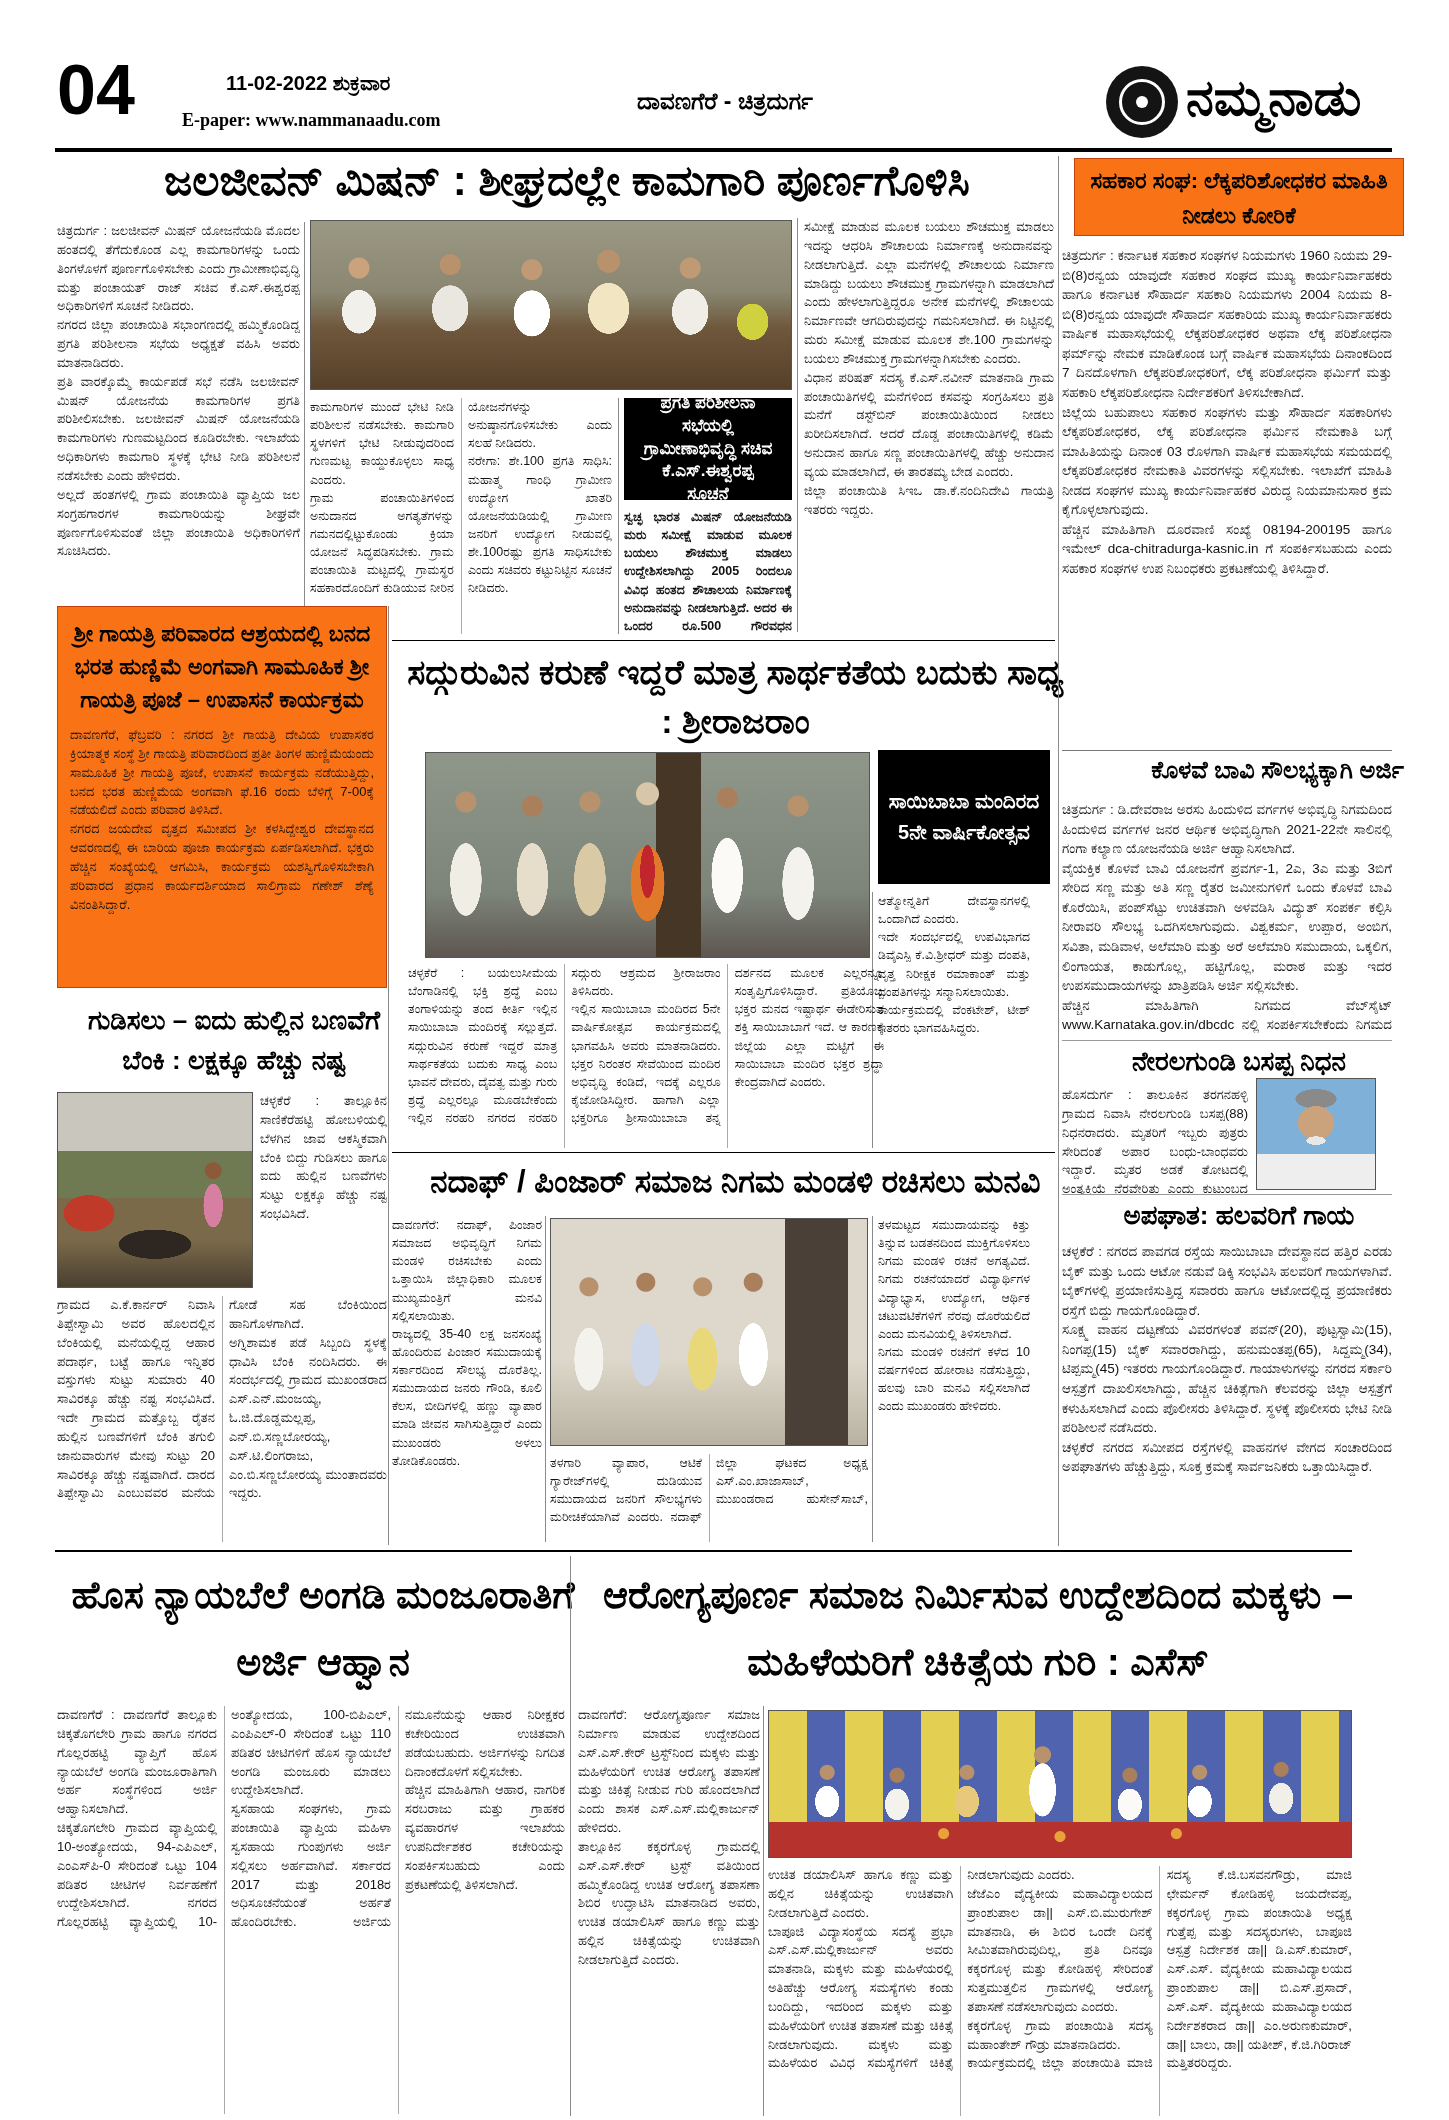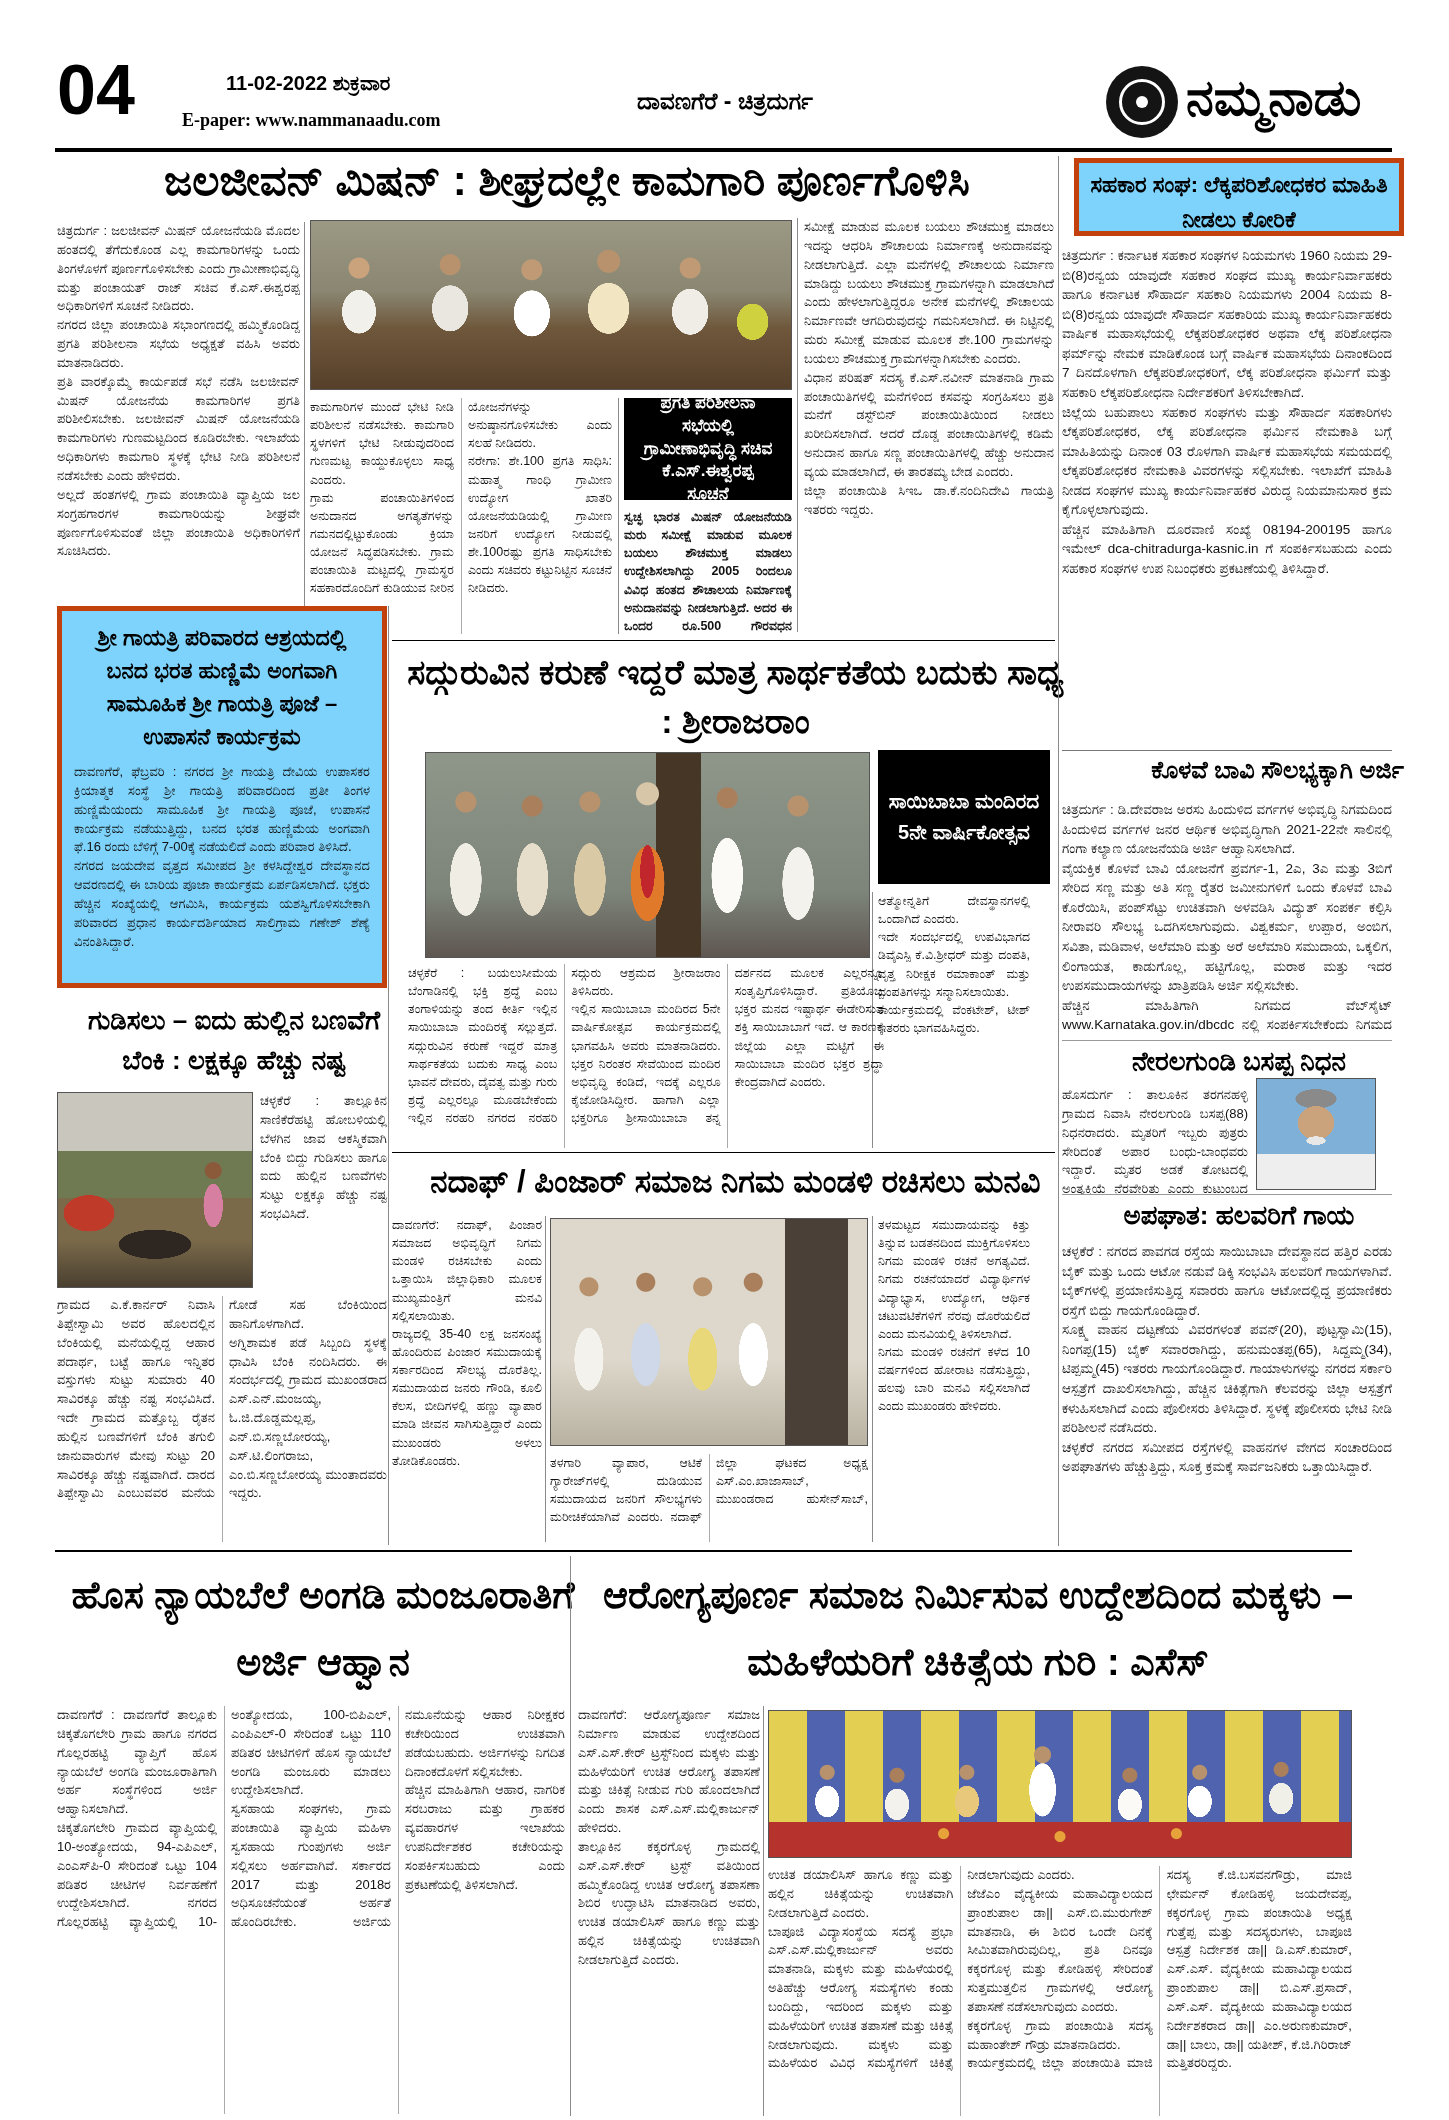--- a/index.html
+++ b/index.html
@@ -7,21 +7,21 @@
         font-family:"Liberation Sans","DejaVu Sans",sans-serif;color:#000;}
   .abs{position:absolute;}
   .headline{font-weight:bold;color:#000;text-align:center;margin-left:12px;}
   .body-text{font-size:13px;line-height:1.45;text-align:justify;white-space:pre-line;
              color:#111;overflow:hidden;}
   .bold-text{font-weight:bold;}
   .cols2{column-count:2;column-gap:14px;column-rule:1px solid #aaa;}
   .cols3{column-count:3;column-gap:14px;column-rule:1px solid #aaa;}
   .vrule{position:absolute;width:1px;background:#8a8a8a;}
   .hrule{position:absolute;background:#000;}
-  .greybox{background:#7dd3fc;border:5px solid #c2410c;box-sizing:border-box;}
+  .greybox{background:#f97316;border:1px solid #c2410c;box-sizing:border-box;}
   .revbox{background:#000;color:#fff;font-weight:bold;text-align:center;
           display:flex;align-items:center;justify-content:center;box-sizing:border-box;}
   .photo{position:absolute;overflow:hidden;border:1px solid #555;box-sizing:border-box;}
   .logo-circle{position:absolute;border-radius:50%;background:#141414;
                display:flex;align-items:center;justify-content:center;}
   .logo-inner{width:40px;height:40px;border-radius:50%;border:3px solid #fff;
               background:#141414;display:flex;align-items:center;justify-content:center;}
   .logo-dot{width:12px;height:12px;border-radius:50%;background:#fff;}
 
   #photo-jal{background:

